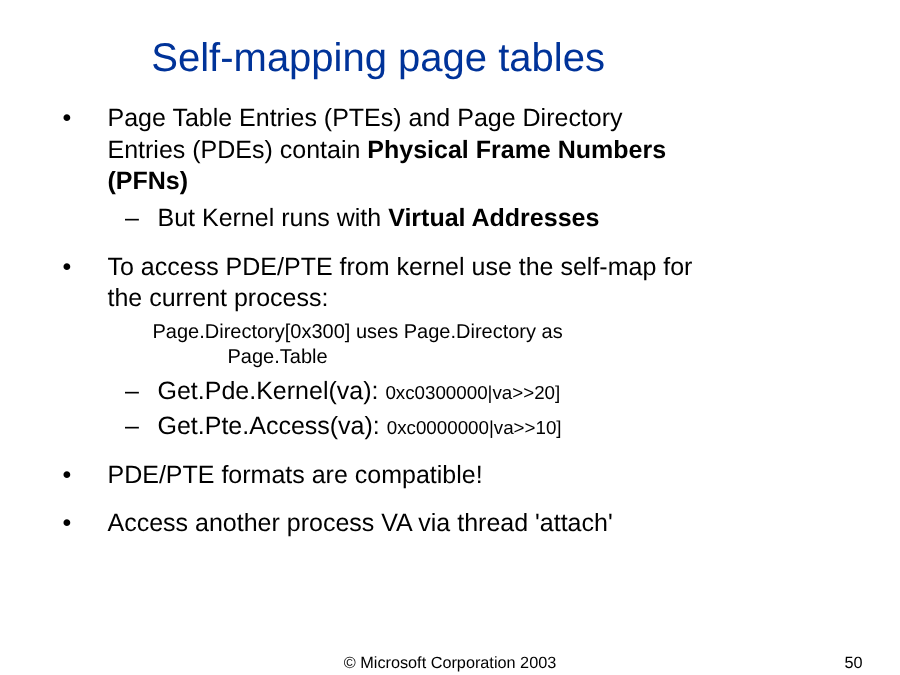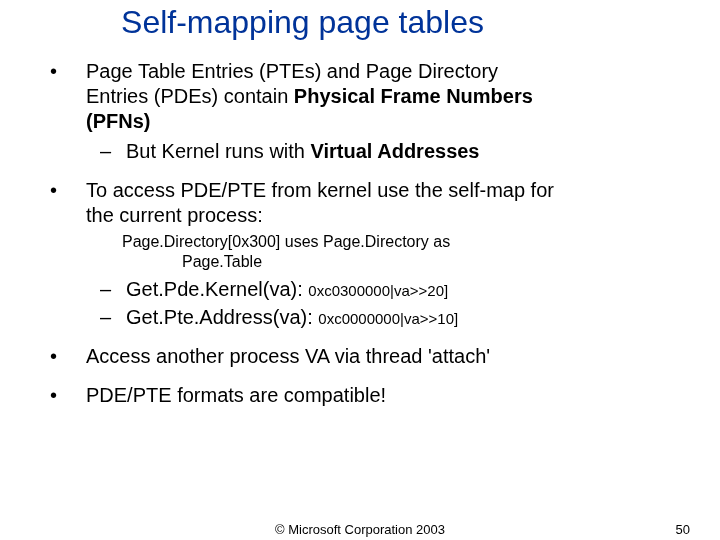--- a/index.html
+++ b/index.html
@@ -10,21 +10,21 @@
     background: #fff;
     font-family: Arial, Helvetica, sans-serif;
     color: #000;
     overflow: hidden;
   }
   .slide {
     position: relative;
     width: 595px;
     height: 540px;
     box-sizing: border-box;
-    padding: 4px 40px 0 50px;
+    padding: 28px 40px 0 50px;
   }
   .title {
     text-align: center;
     font-size: 32px;
     color: #003399;
     margin: 0 0 18px 0;
     font-weight: normal;
   }
   ul.top {
     list-style: none;
@@ -116,27 +116,27 @@
       <span>To access PDE/PTE from kernel use the self-map for the current process:</span>
       <div class="hang">
         <span>Page.Directory[0x300] uses Page.Directory as</span><br>
         <span class="l2">Page.Table</span>
       </div>
       <ul class="sub" style="font-size:20px;">
         <li>
           <span>Get.Pde.Kernel(va): </span><span class="mono">0xc0300000|va&gt;&gt;20]</span>
         </li>
         <li>
-          <span>Get.Pte.Address(va): </span><span class="mono">0xc0000000|va&gt;&gt;10]</span>
+          <span>Get.Pte.Access(va): </span><span class="mono">0xc0000000|va&gt;&gt;10]</span>
         </li>
       </ul>
     </li>
 
+    <li class="large">PDE/PTE formats are compatible!</li>
     <li class="large">Access another process VA via thread 'attach'</li>
-    <li class="large">PDE/PTE formats are compatible!</li>
 
   </ul>
 
   <div class="footer">
     <span class="copyright">© Microsoft Corporation 2003</span>
     <span class="pagenum">50</span>
   </div>
 
 </div>
 

